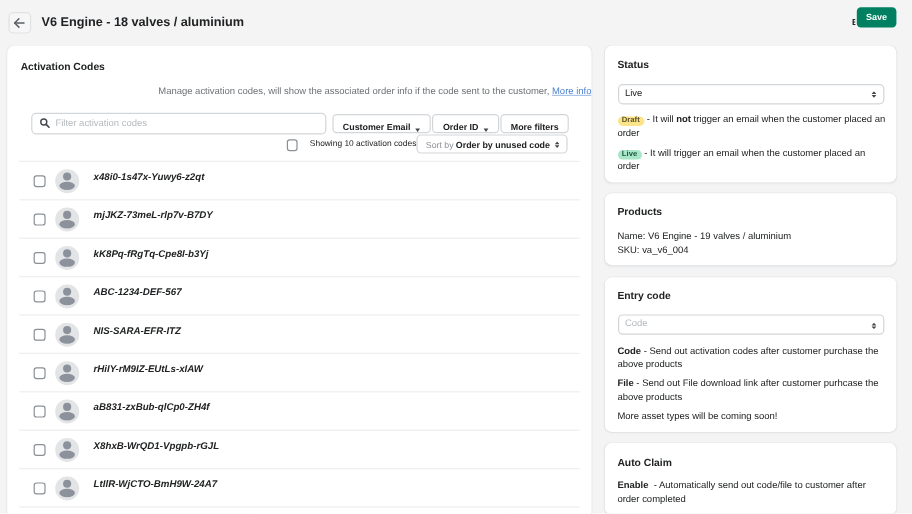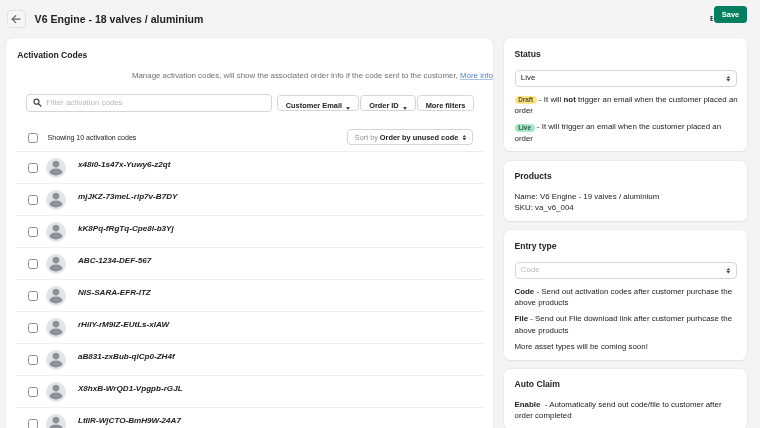--- a/index.html
+++ b/index.html
@@ -57,21 +57,21 @@
   .search input::placeholder{color:#b5b9bd;}
   .fbtn{
     height:16.6px;box-sizing:border-box;border:1px solid #d3d6d9;border-radius:3.5px;background:#fff;
     font-size:7.4px;font-weight:700;color:#202223;display:flex;align-items:flex-end;justify-content:center;gap:4px;cursor:pointer;
   }
   .f1{width:82.2px;margin-left:4.6px;}
   .f2{width:56.6px;margin-left:0.7px;}
   .f3{width:57.3px;margin-left:0.7px;}
   .caret{width:0;height:0;border-left:2.5px solid transparent;border-right:2.5px solid transparent;border-top:3.4px solid #43474b;}
 
-  .selrow{display:flex;align-items:center;justify-content:space-between;padding:0 20.8px 0 22.3px;height:17.9px;margin-top:17px;margin-bottom:3.65px;}
+  .selrow{display:flex;align-items:center;justify-content:flex-end;padding:0 20.8px 0 22.3px;height:17.9px;margin-top:0;margin-bottom:3.65px;}
   .selleft{display:flex;align-items:center;gap:10px;}
   .cbx{width:9.4px;height:9.4px;box-sizing:border-box;border:1.05px solid #8b9095;border-radius:2.4px;background:#fff;cursor:pointer;flex:none;}
   .sel-label{font-size:7px;color:#202223;line-height:9px;}
   .sortbox{
     height:16.1px;box-sizing:border-box;border:1px solid #d3d6d9;border-radius:4px;background:#fff;
     display:flex;align-items:center;padding:0 5.5px 0 6.9px;gap:1.9px;cursor:pointer;margin-top:-1.8px;margin-right:-0.8px;
   }
   .sortbox .lbl{font-size:7.3px;color:#8c9196;line-height:9px;}
   .sortbox .val{font-size:7.4px;color:#202223;font-weight:700;line-height:9px;}
   .updn{display:inline-flex;align-items:center;margin-left:1.6px;position:relative;top:1px;}
@@ -271,21 +271,21 @@
       <div class="rtext"><span class="badge b-live">Live</span><span> - It will trigger an email when the customer placed an order</span></div>
     </div>
 
     <div class="card rcard">
       <div class="rtitle">Products</div>
       <div class="kv" style="margin-top:10px">Name: V6 Engine - 19 valves / aluminium</div>
       <div class="kv">SKU: va_v6_004</div>
     </div>
 
     <div class="card rcard">
-      <div class="rtitle">Entry type</div>
+      <div class="rtitle">Entry code</div>
       <div class="select">
         <span class="sv ph">Code</span>
         <span class="updn">
             <svg width="4.6" height="5.4" viewBox="0 0 4.6 5.4">
               <path d="M2.3 0L4.3 2.3H0.3z" fill="#43474b"></path>
               <path d="M2.3 5.4L4.3 3.1H0.3z" fill="#43474b"></path>
             </svg>
           </span>
       </div>
       <div class="rtext first"><b>Code</b><span> - Send out activation codes after customer purchase the above products</span></div>

